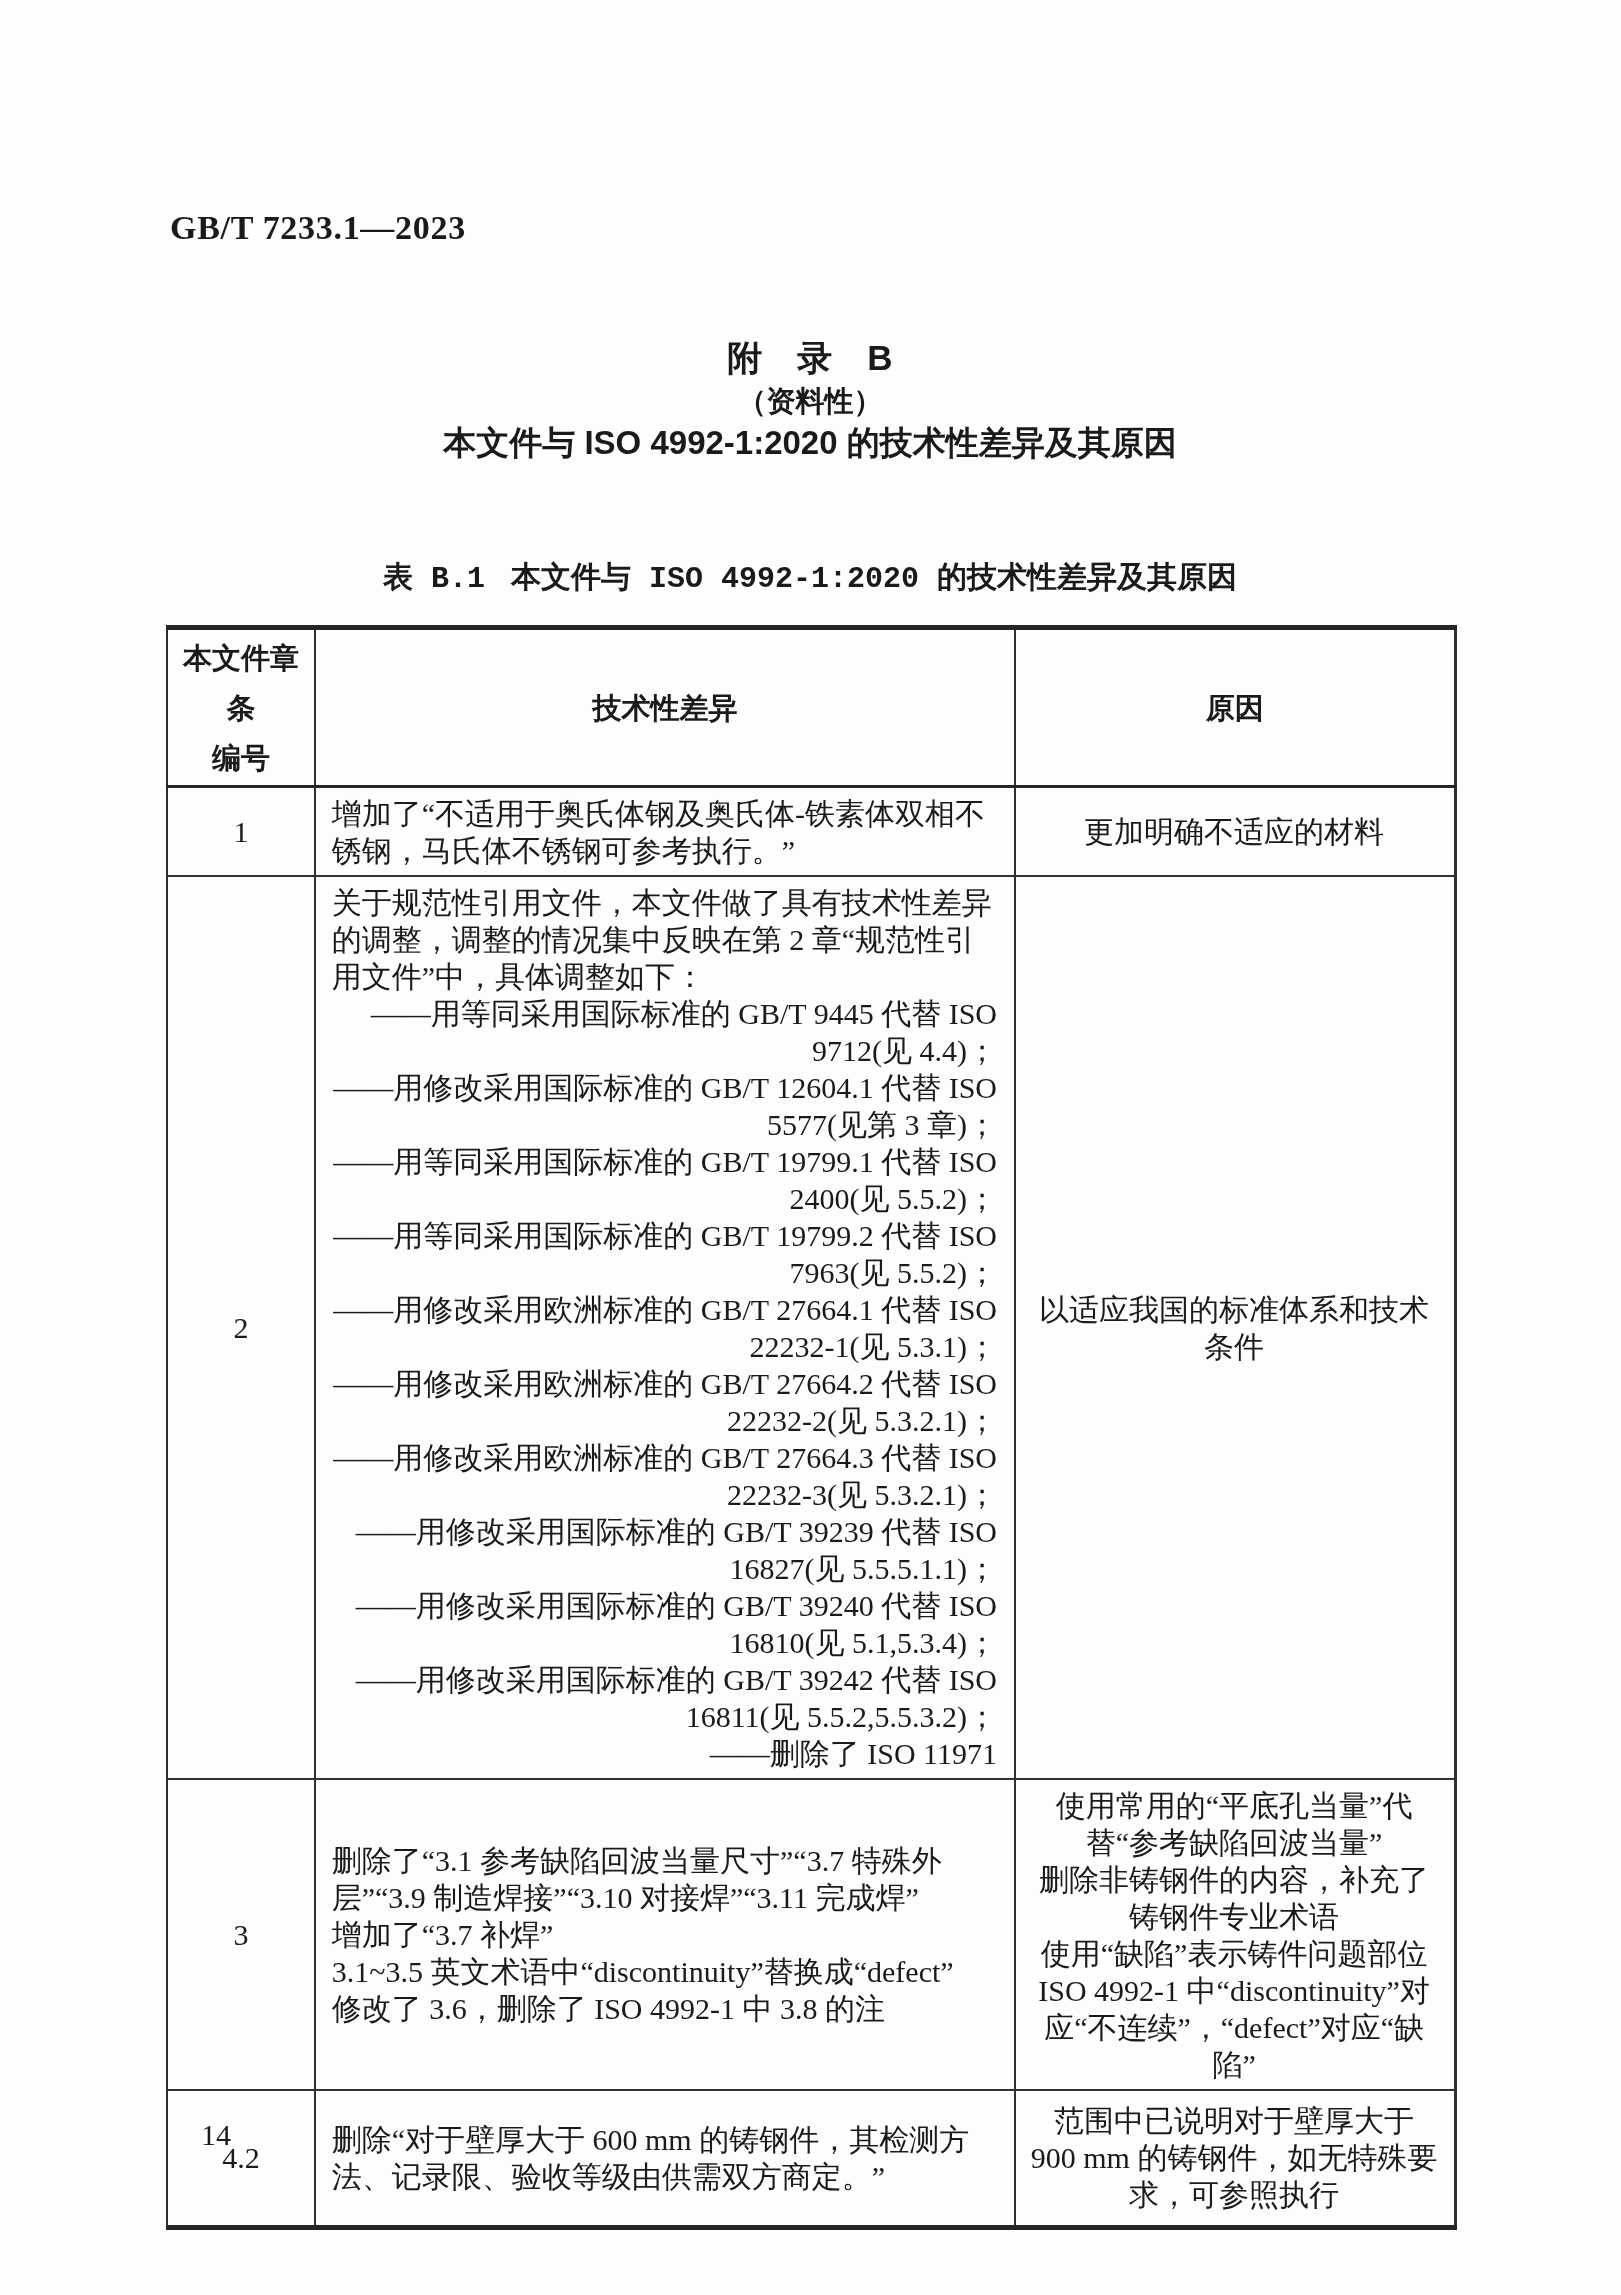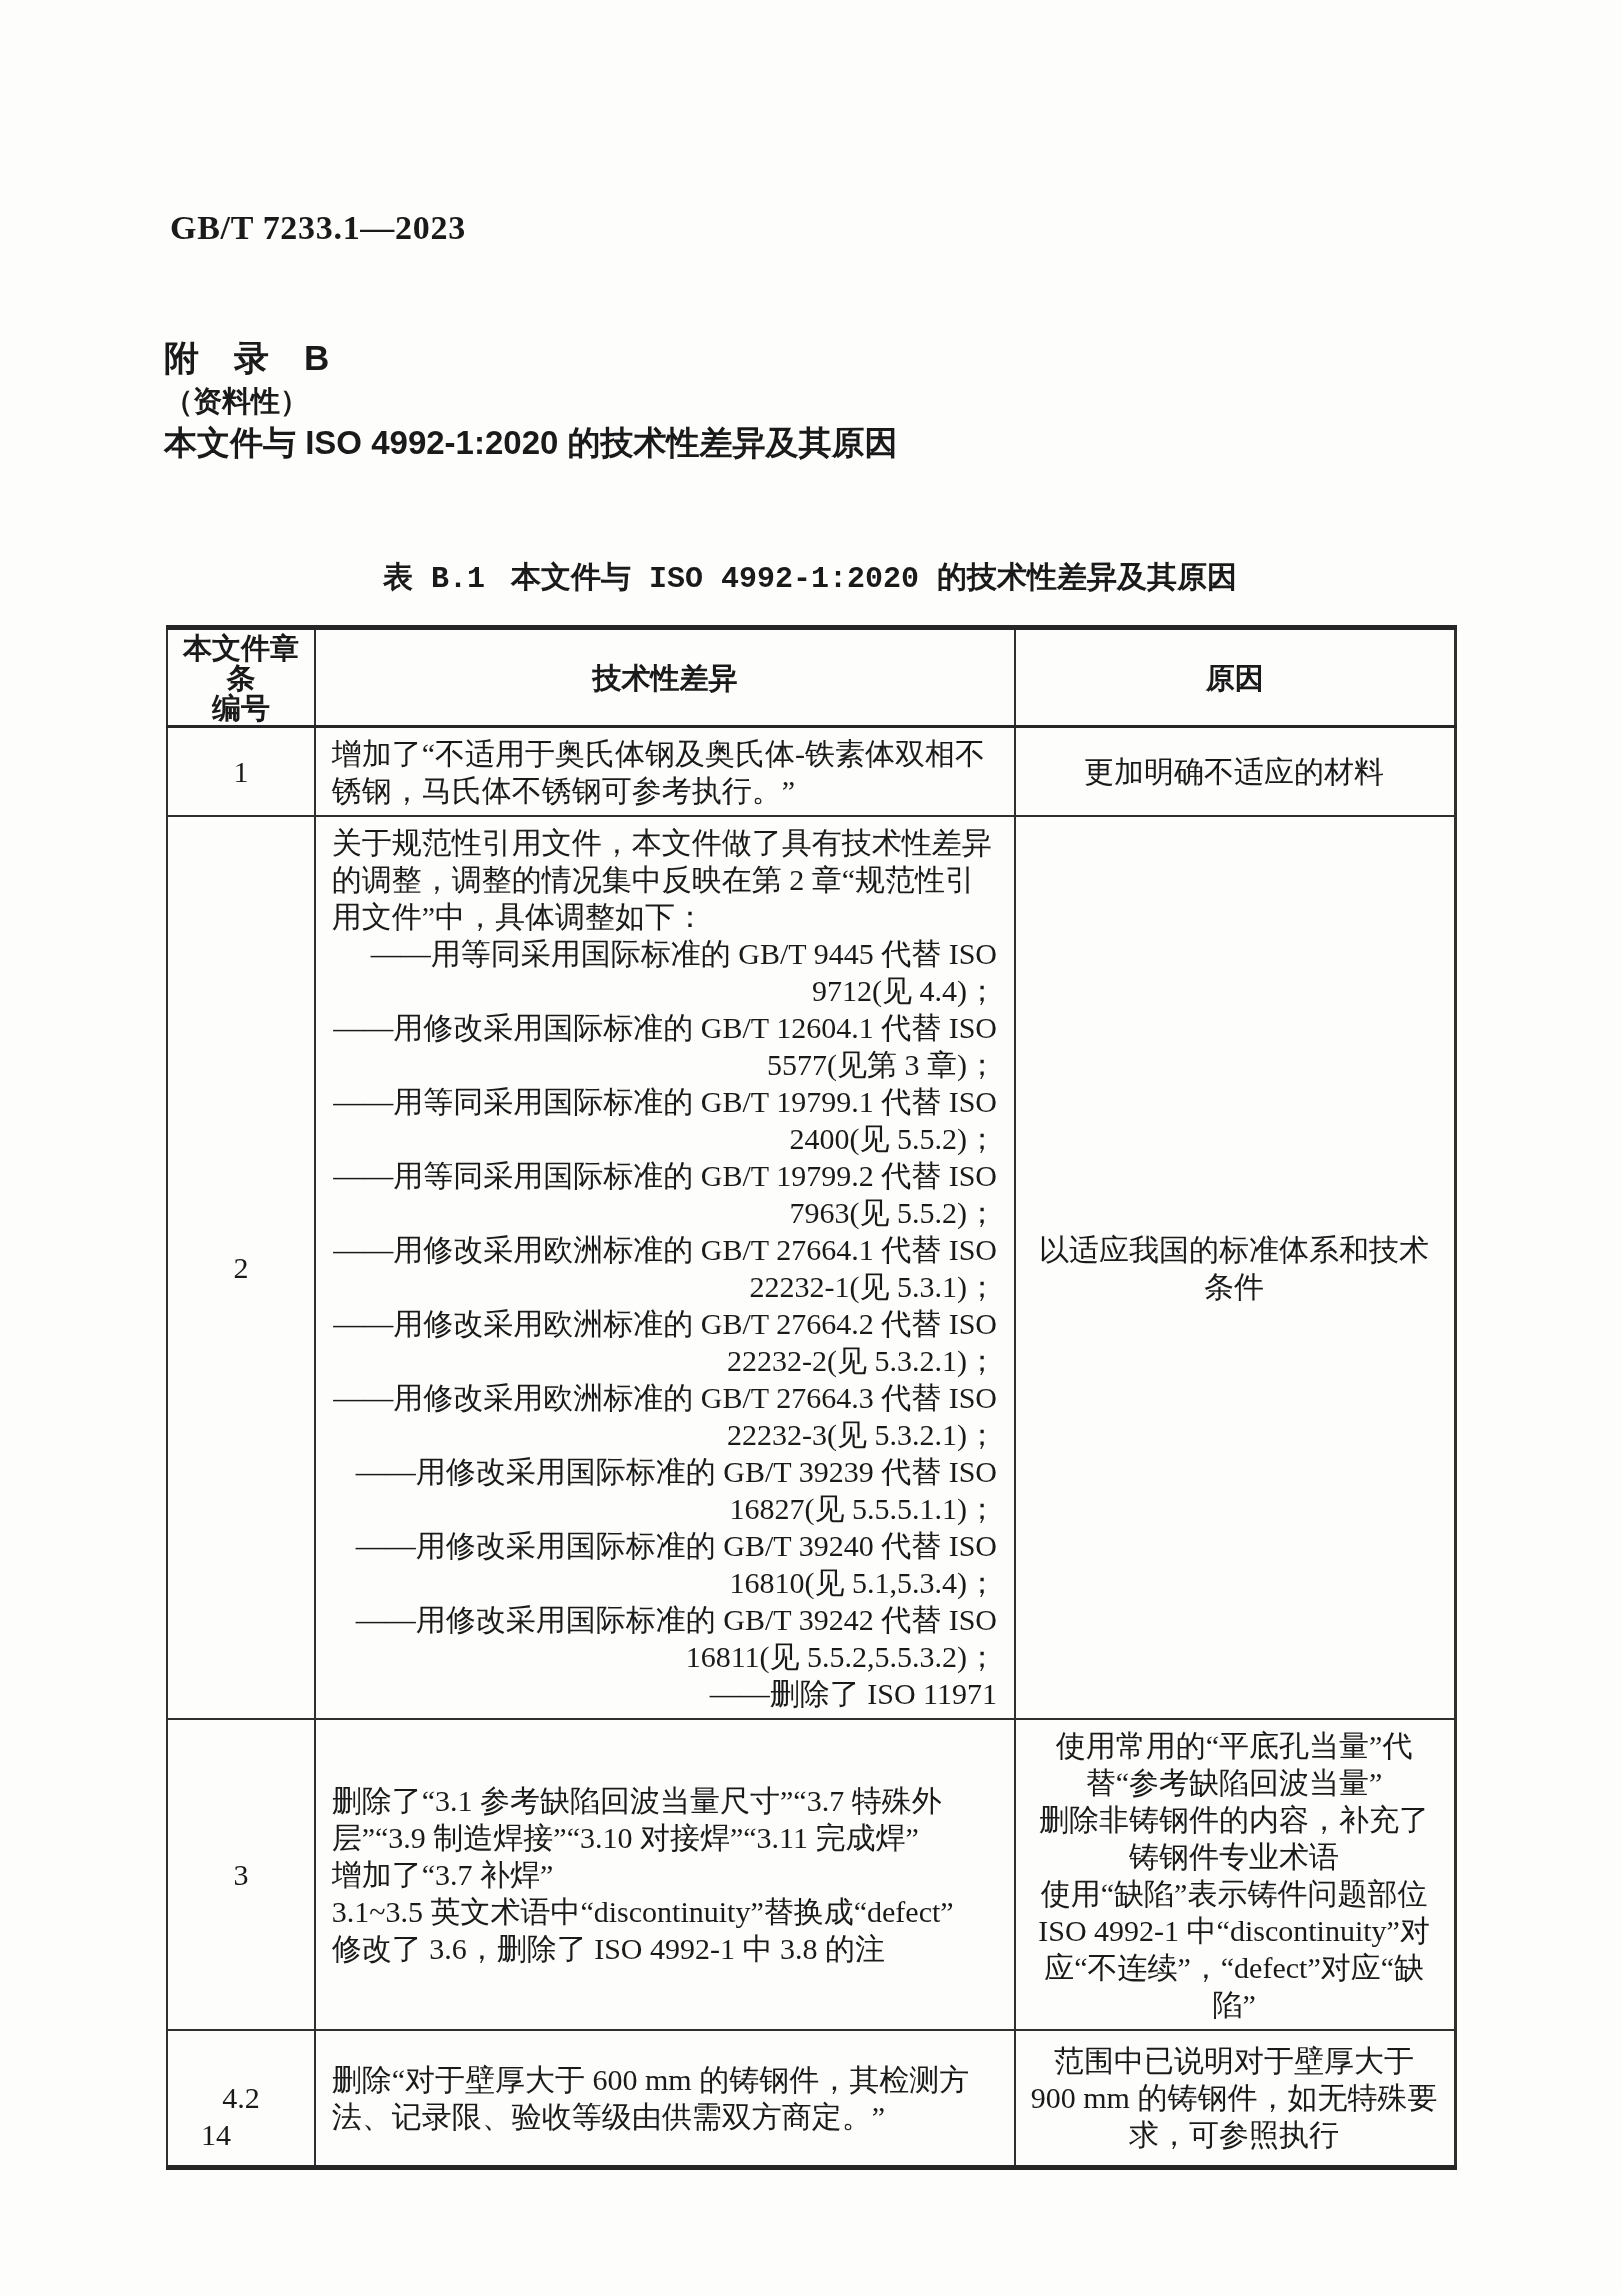--- a/index.html
+++ b/index.html
@@ -27,20 +27,21 @@
     font-weight: bold;
     font-size: 34px;
     line-height: 1.1;
     letter-spacing: 0.7px;
     white-space: nowrap;
   }
   .title-block {
     position: absolute;
     left: 164px;
     width: 1292px;
+    text-align: center;
     font-family: "Liberation Sans", "DejaVu Sans", sans-serif;
     font-weight: bold;
     white-space: nowrap;
   }
   .appendix-title   { top: 335px; font-size: 35px; }
   .appendix-subtitle{ top: 382px; font-size: 29px; }
   .appendix-heading { top: 421px; font-size: 33px; }
   .intro {
     position: absolute;
     left: 164px;
@@ -78,21 +79,21 @@
   }
   .diff-table th, .diff-table td {
     border: 2px solid #303030;
     vertical-align: middle;
   }
   .diff-table thead th {
     border-bottom: 3.9px solid #262626;
     font-family: "Liberation Sans", "DejaVu Sans", sans-serif;
     font-weight: bold;
     font-size: 29px;
-    line-height: 30px;
+    line-height: 50px;
     padding: 2.6px 3.9px;
   }
   .diff-table td {
     font-family: "Liberation Serif", "DejaVu Serif", serif;
     font-size: 30px;
     line-height: 37px;
   }
   tr.head-row { height: 80px; }
   tr.row-0 { height: 87px; }
   tr.row-1 { height: 877px; }

